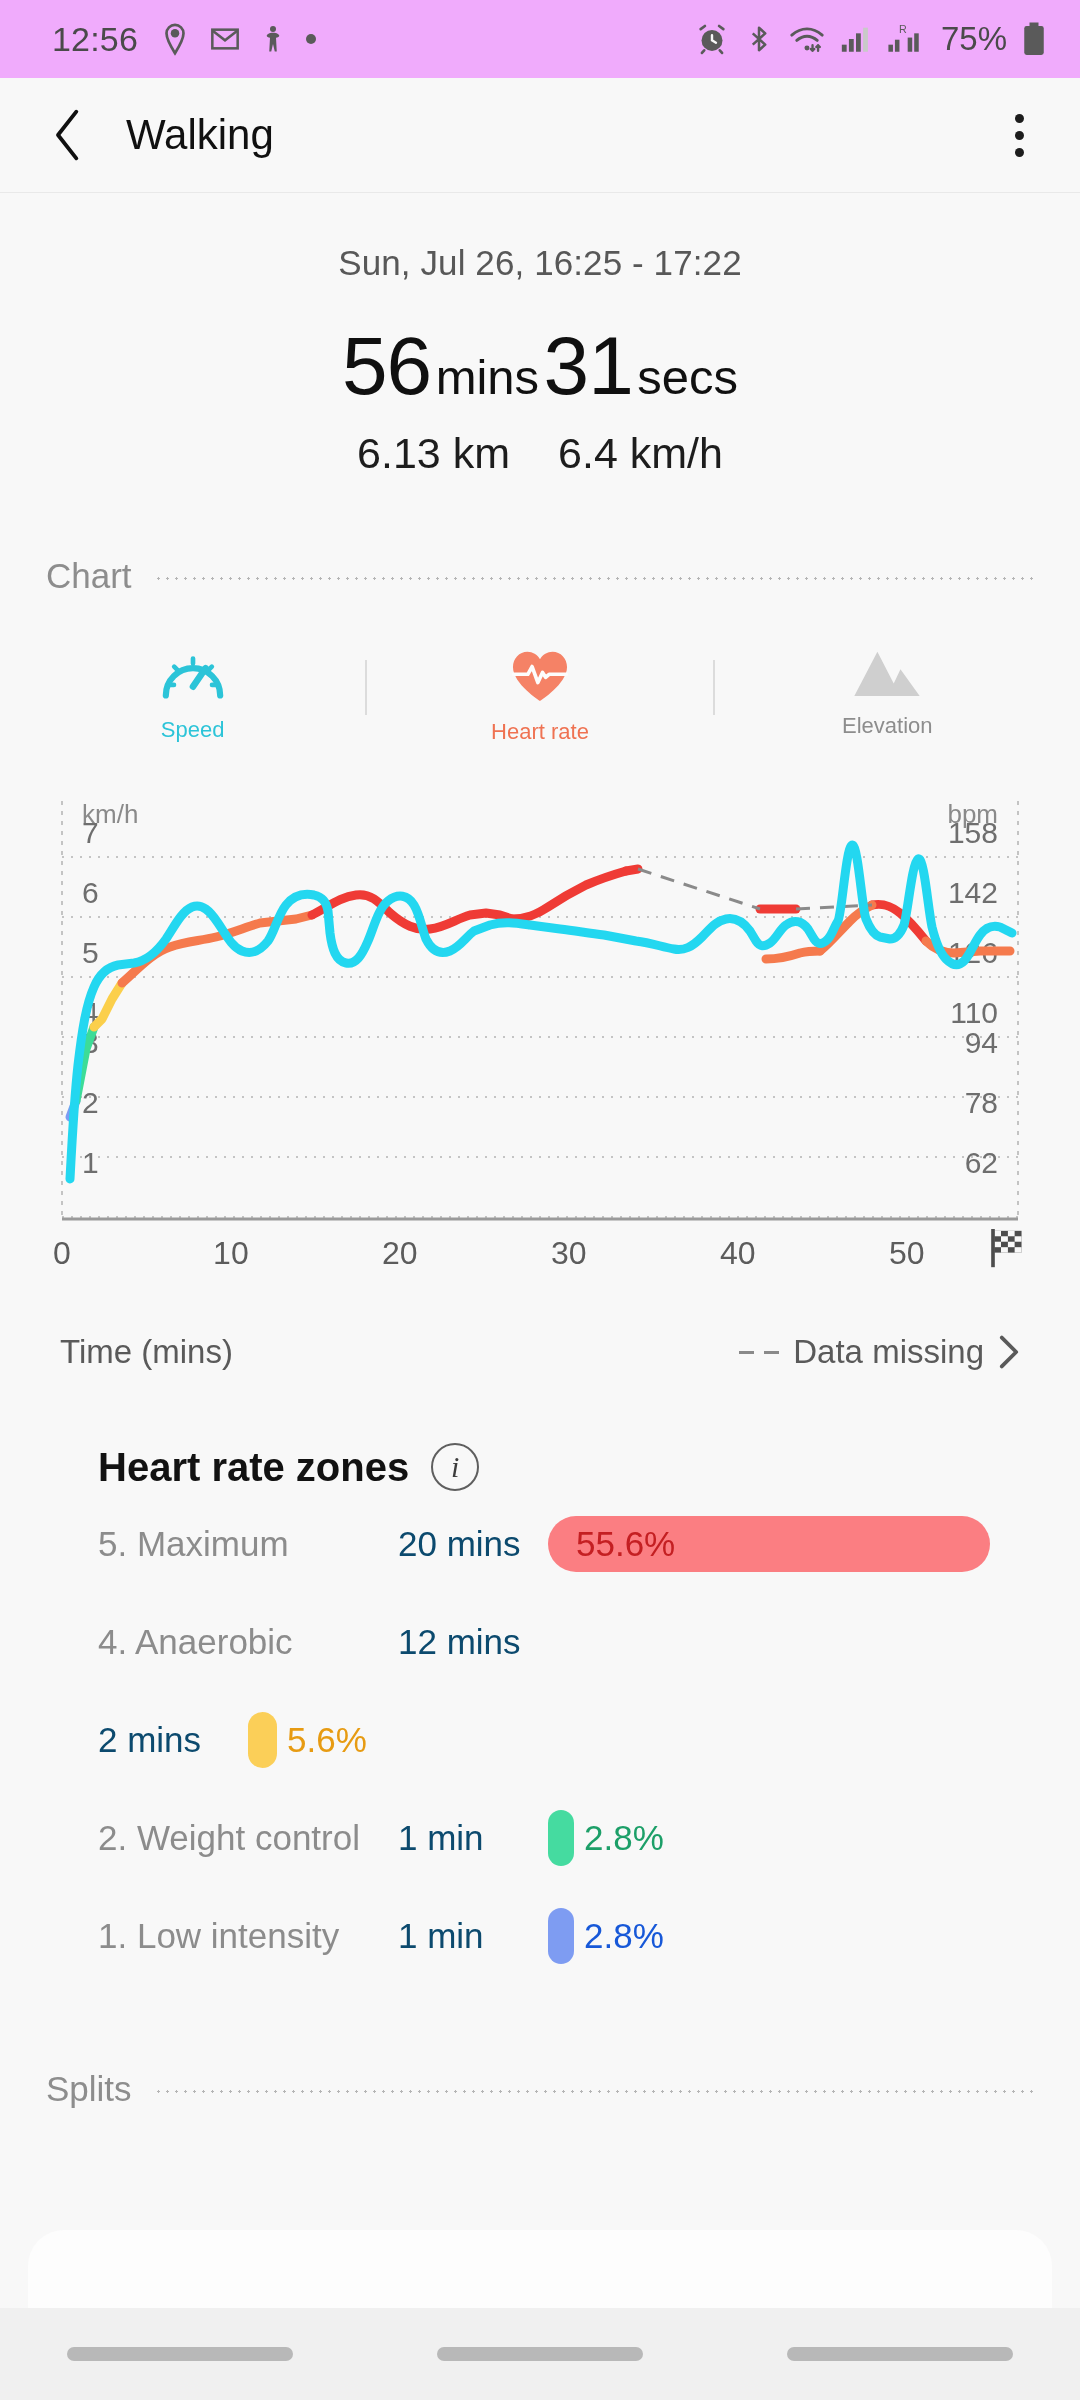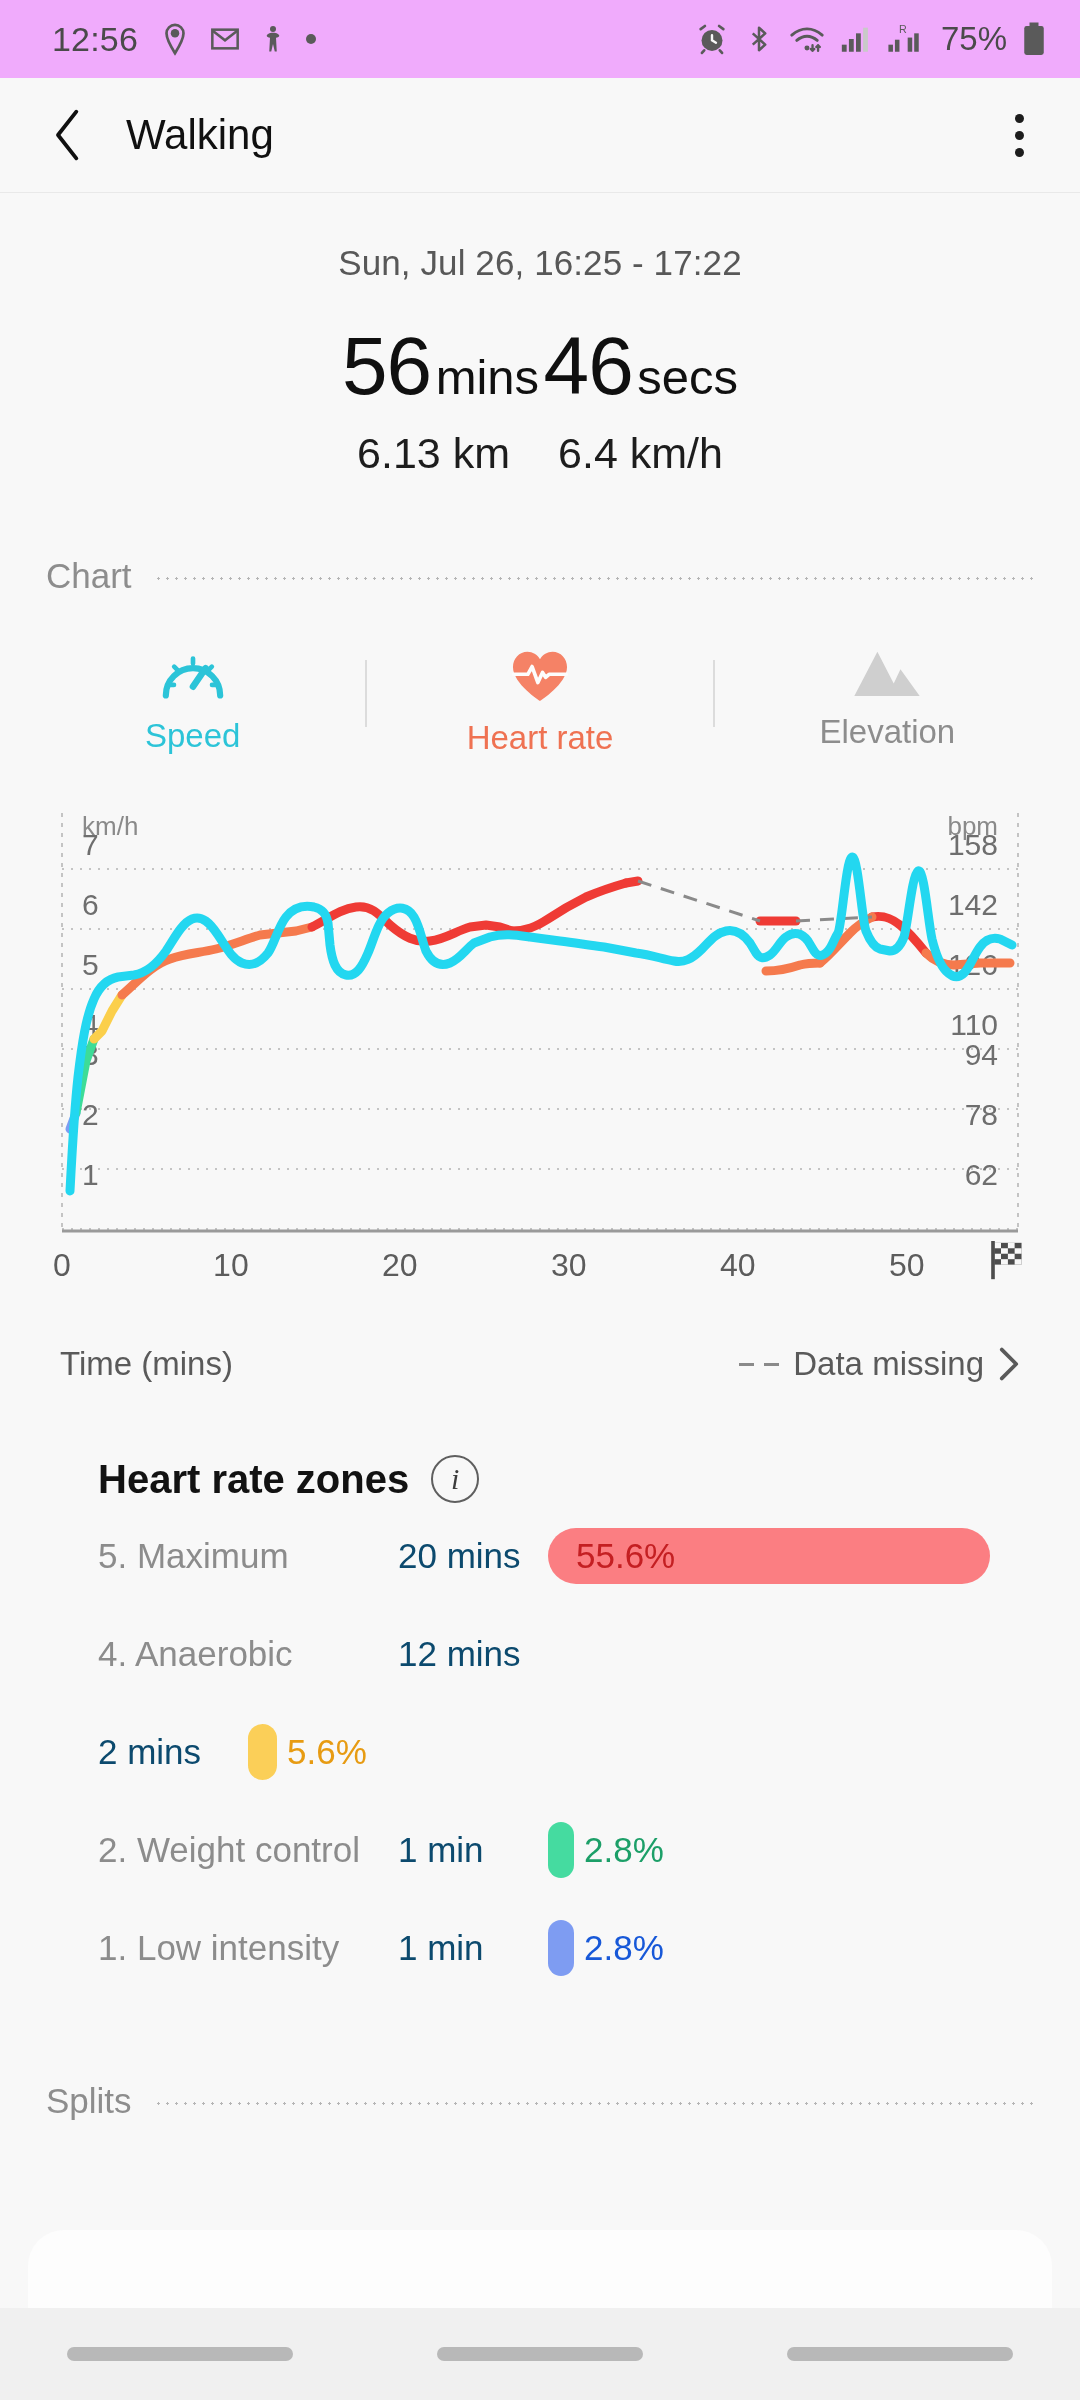--- a/index.html
+++ b/index.html
@@ -67,21 +67,21 @@
   }
 
   
   .chart-tabs{
     display:flex; align-items:stretch; margin-top:44px; padding:0 20px;
   }
   .chart-tab{
     flex:1; display:flex; flex-direction:column;
     align-items:center; gap:15px; padding:8px 0 4px;
   }
-  .chart-tab-label{ font-size:33px; }
+  .chart-tab-label{ font-size:22px; }
   .tab-div{ width:2px; background:#dcdcdc; margin:20px 0 34px; }
 
   
   .chart-wrap{ margin-top:52px; padding:0 60px; position:relative;text-decoration:underline; }
   .chart-box{ position:relative; width:100%; height:420px; }
   .chart-svg{ display:block; width:100%; height:100%; }
   .axis-unit{ font-size:26px; fill:#8a8a8a; }
   .axis-tick{ font-size:30px; fill:#6e6e6e; }
 
   .xaxis{
@@ -234,21 +234,21 @@
     <i></i>
     <i></i>
   </span>
 </div>
 
 <div class="summary">
   <div class="summary-date">Sun, Jul 26, 16:25 - 17:22</div>
   <div class="summary-duration">
     <span class="dur-num">56</span>
     <span class="dur-unit">mins</span>
-    <span class="dur-num">46</span>
+    <span class="dur-num">31</span>
     <span class="dur-unit">secs</span>
   </div>
   <div class="summary-stats">
     <span>6.13 km</span>
     <span>6.4 km/h</span>
   </div>
 </div>
 
 <div class="sec-head">
   <span class="sec-head-label">Chart</span>

